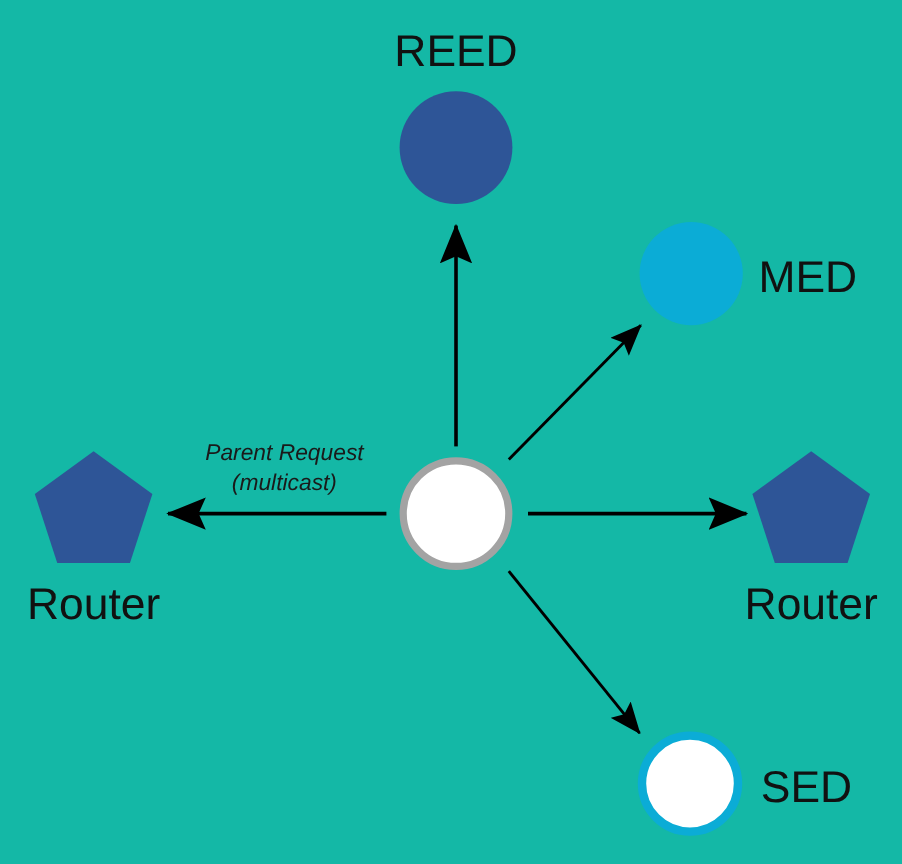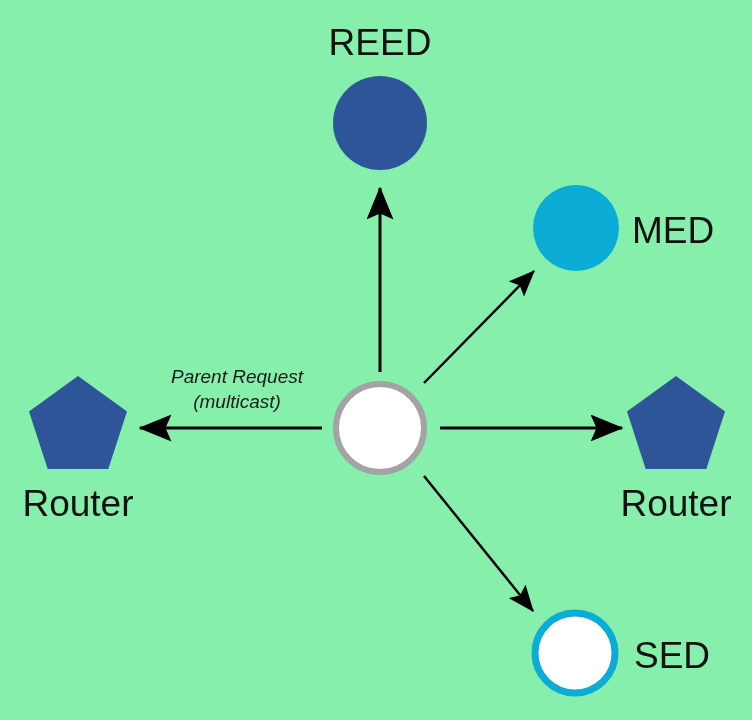--- a/index.html
+++ b/index.html
@@ -11,21 +11,21 @@
   body {
     width: 752px;
     height: 720px;
     font-family: "Liberation Sans", sans-serif;
     overflow: hidden;
   }
   #diagram-root {
     position: relative;
     width: 752px;
     height: 720px;
-    background: #86efac;
+    background: #14b8a6;
   }
   #diagram-svg {
     position: absolute;
     top: 0;
     left: 0;
     width: 752px;
     height: 720px;
     display: block;
   }
   .node-label {

